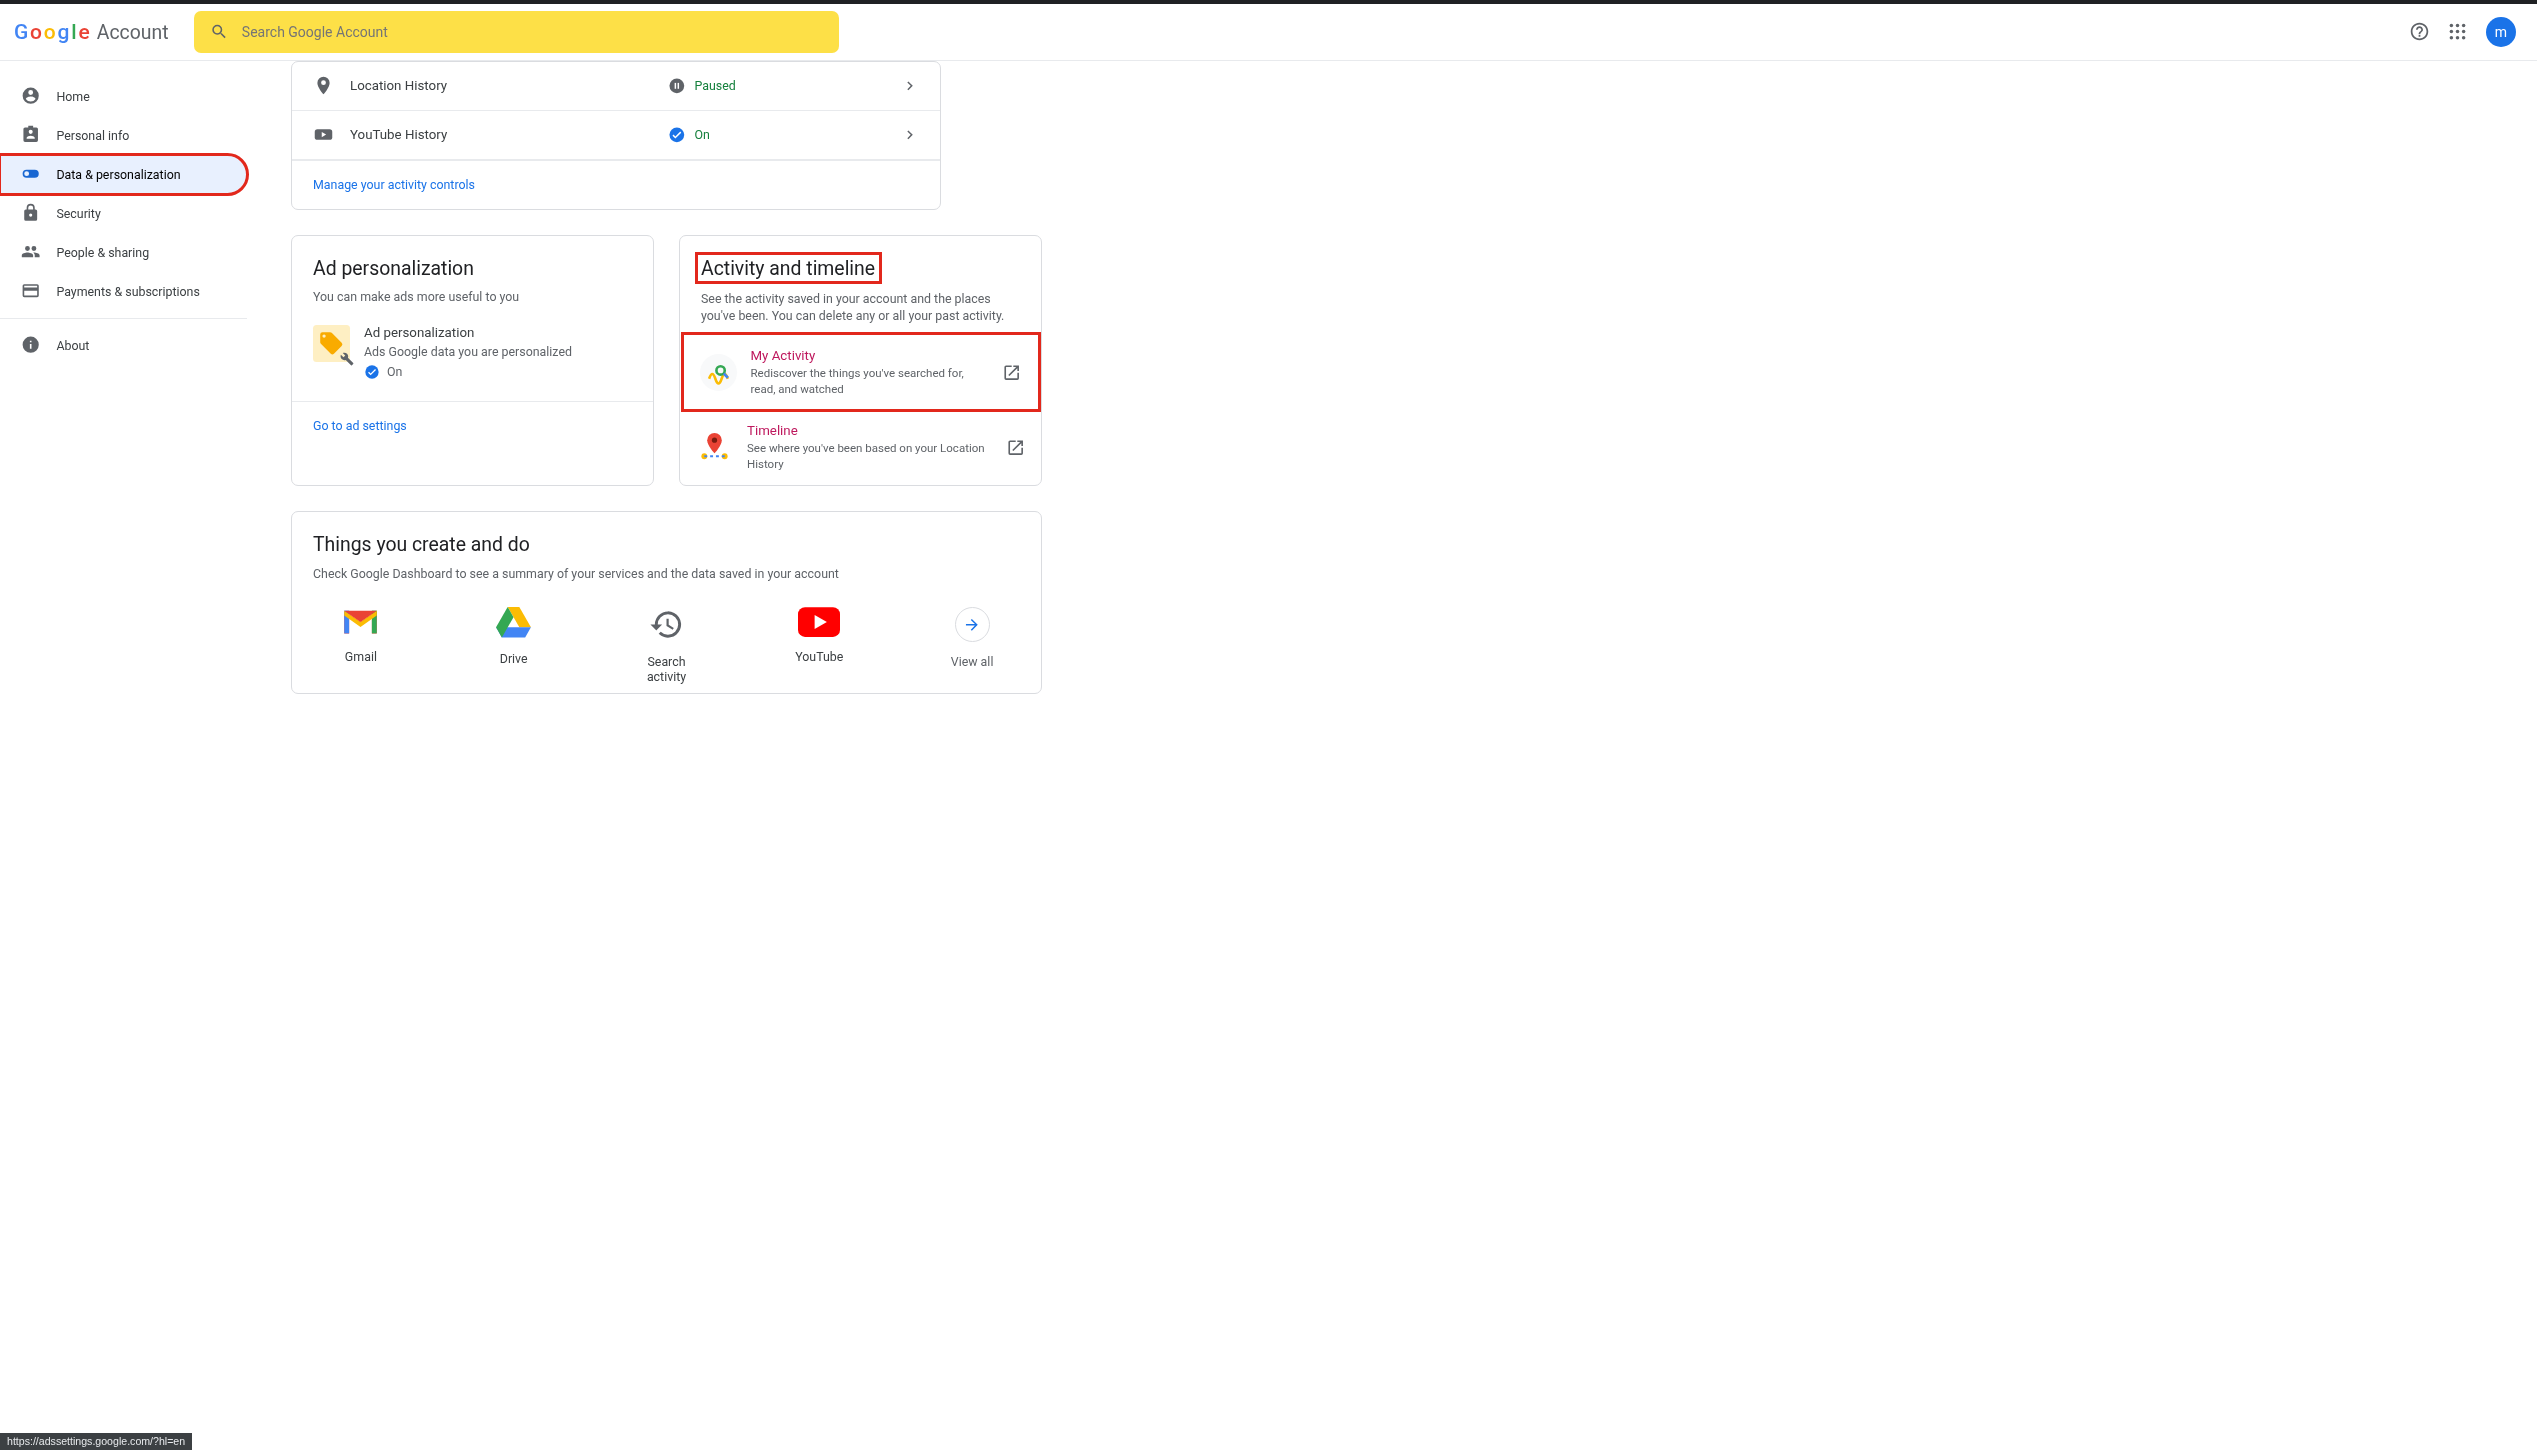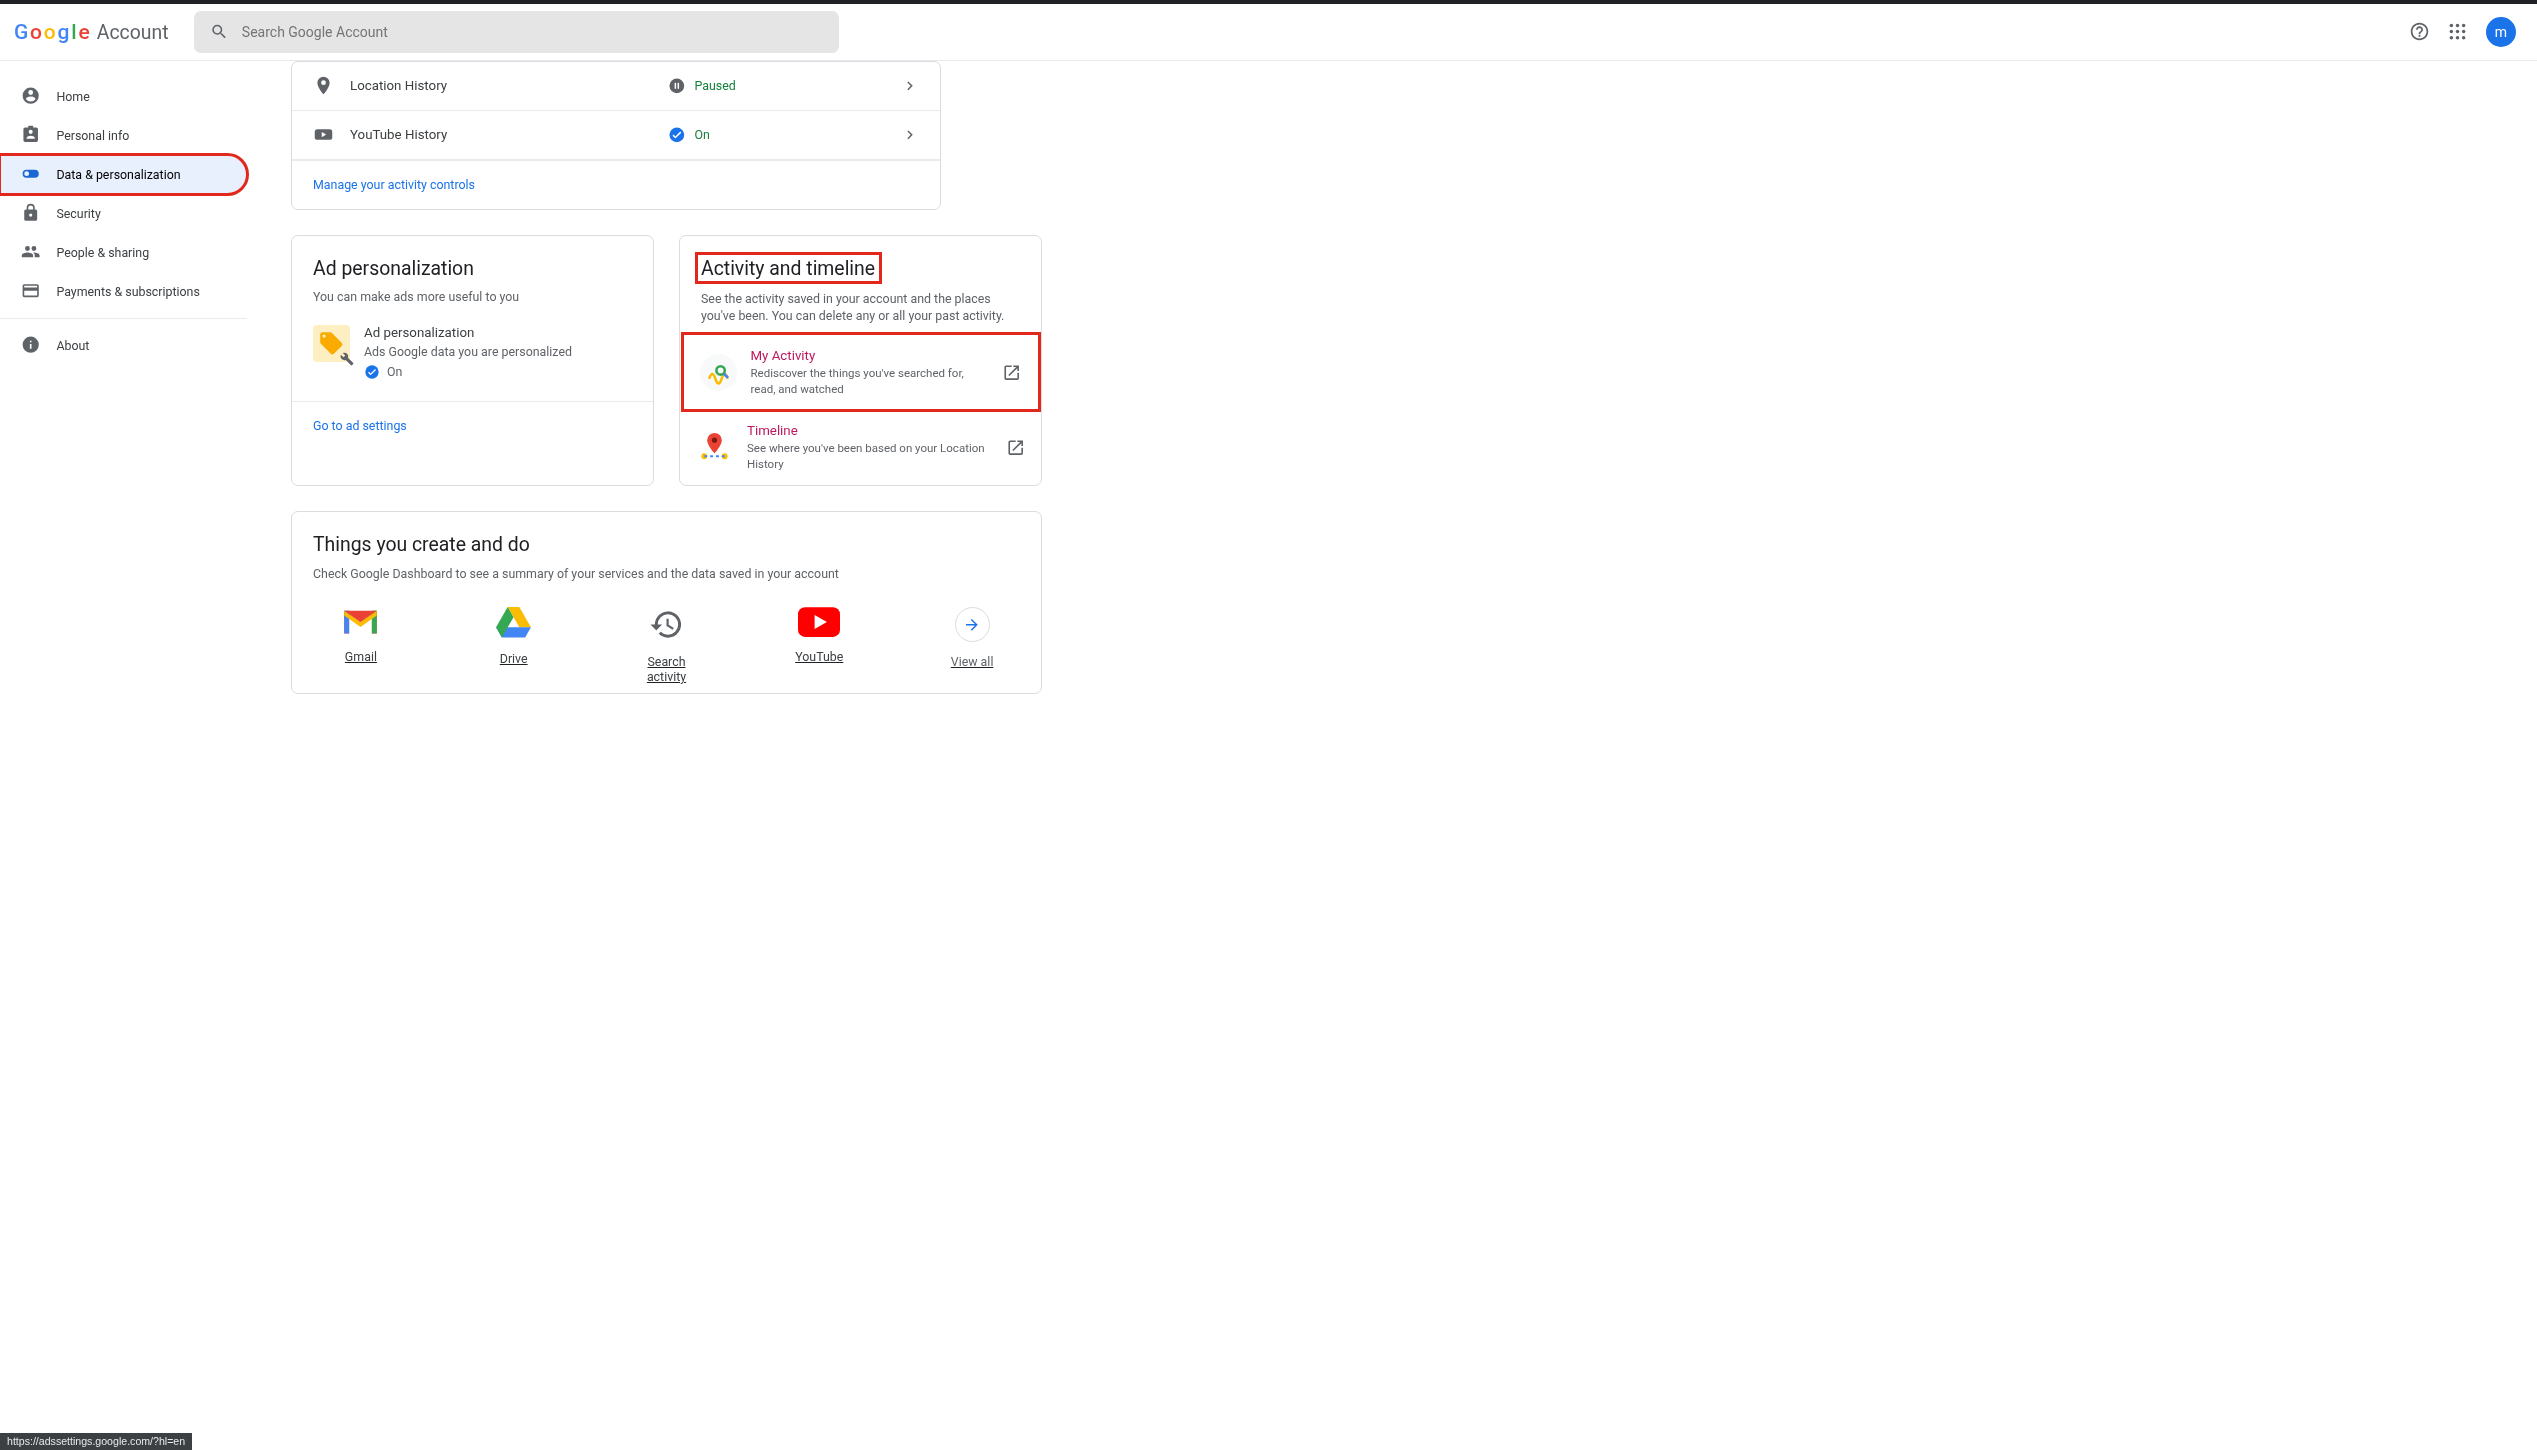--- a/index.html
+++ b/index.html
@@ -11,21 +11,21 @@
 }
 .logo { display: flex; align-items: baseline; gap: 1.8px; margin-right: 25px; }
 .logo-g1 { color: #4285F4; font-size: 21px; font-weight: 500; }
 .logo-o1 { color: #EA4335; font-size: 21px; font-weight: 500; }
 .logo-o2 { color: #FBBC05; font-size: 21px; font-weight: 500; }
 .logo-g2 { color: #4285F4; font-size: 21px; font-weight: 500; }
 .logo-l  { color: #34A853; font-size: 21px; font-weight: 500; }
 .logo-e  { color: #EA4335; font-size: 21px; font-weight: 500; }
 .logo-acct { color: #5f6368; font-size: 19.4px; margin-left: 5.3px; }
 .search {
-  flex: 0 0 645px; height: 42px; background: #e5e5e5; border-radius: 7px;
+  flex: 0 0 645px; height: 42px; background: #fde047; border-radius: 7px;
   display: flex; align-items: center; padding: 0 16px; gap: 14px;
 }
 .search svg { fill: #5f6368; }
 .search input {
   border: none; background: transparent; font-size: 14px; color: #5f6368;
   outline: none; width: 100%;
 }
 .header-spacer { flex: 1; }
 .header-icons { display: flex; align-items: center; gap: 17.7px; padding-right: 7px; }
 .hdr-icon { width: 21px; height: 21px; fill: #5f6368; cursor: pointer; }
@@ -88,21 +88,21 @@
   width: 37px; height: 37px; border-radius: 50%; background: #f8f9fa;
   display: flex; align-items: center; justify-content: center; flex-shrink: 0;
 }
 .act-text { flex: 1; }
 .act-title { font-size: 13.3px; color: #be185d; margin-bottom: 1.8px; }
 .act-sub { font-size: 11.5px; color: #5f6368; line-height: 1.4; }
 .ext-link { width: 19.4px; height: 19.4px; fill: #5f6368; }
 .title-highlight { outline: 3.5px solid #e2281c; display: inline-block; padding: 1.8px 3.5px; margin: -1.8px -3.5px 8.8px -3.5px; }
 
 .things-card { width: 751px; }
-.things-row { display: flex; gap: 85px; padding: 25px 35px 8.8px; text-decoration: underline; }
+.things-row { display: flex; gap: 85px; padding: 25px 35px 8.8px; }
 .thing { display: flex; flex-direction: column; align-items: center; gap: 12.4px; cursor: pointer; width: 80px; }
 .thing-label { font-size: 12.4px; color: #3c4043; text-align: center; }
 .viewall-circle {
   width: 35px; height: 35px; border-radius: 50%; border: 0.9px solid #dadce0;
   display: flex; align-items: center; justify-content: center;
 }
 .status-url {
   position: fixed; left: 0; bottom: 0; background: #3c4043; color: #e8eaed;
   font-size: 10.6px; padding: 2.7px 7px; font-family: Arial;
 }

